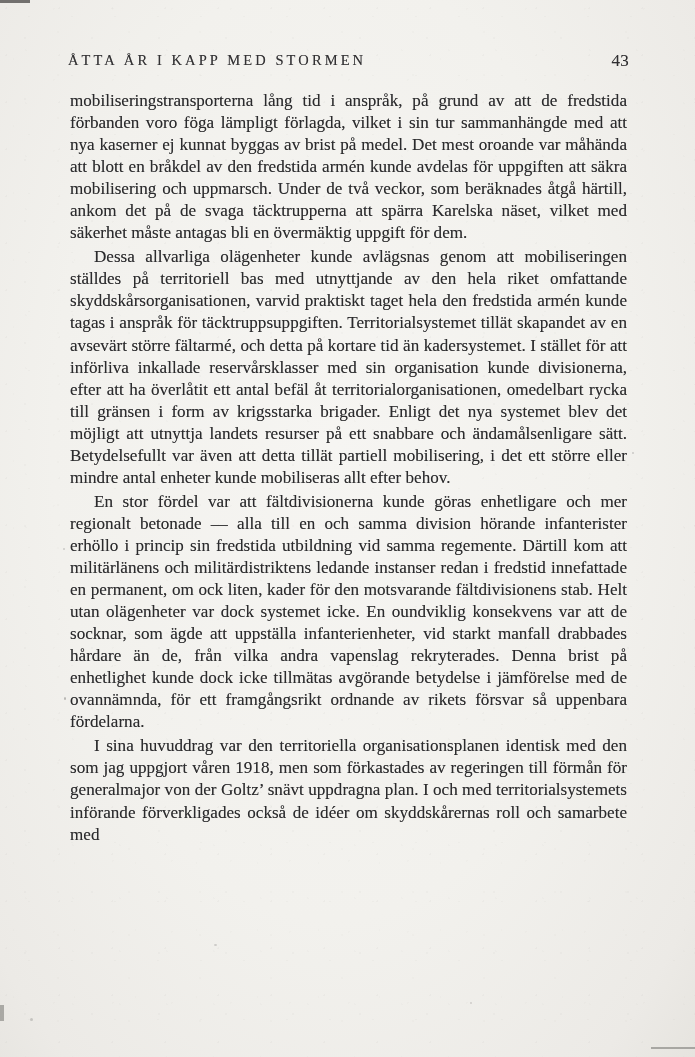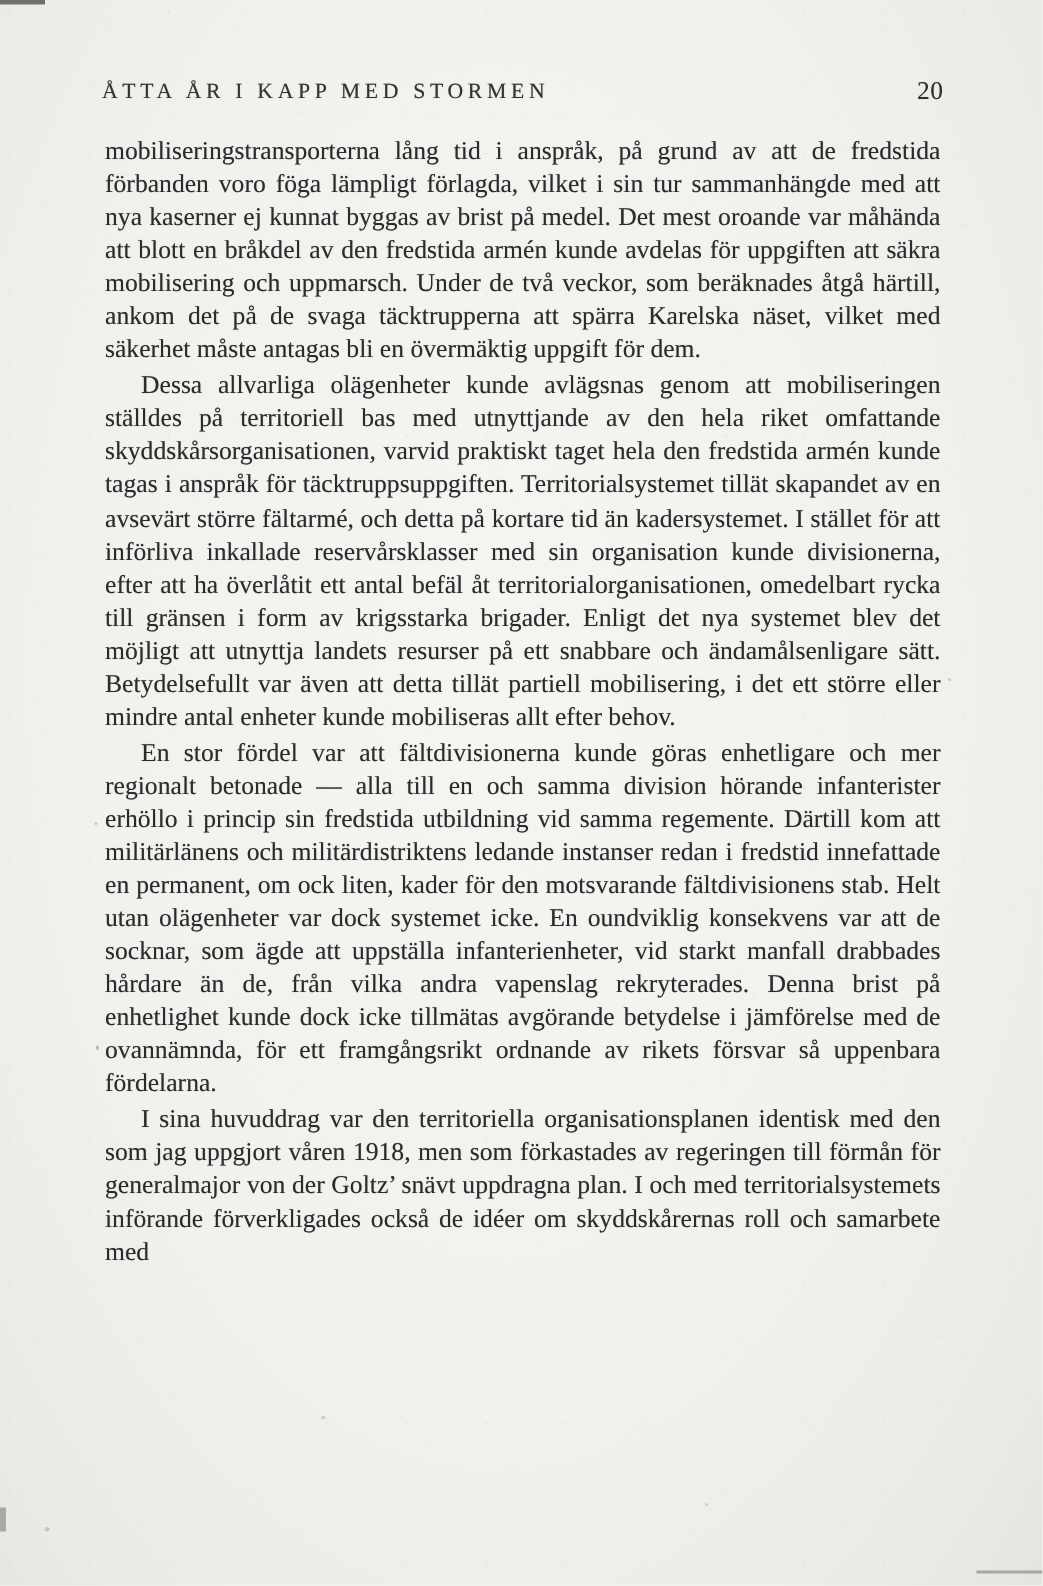--- a/index.html
+++ b/index.html
@@ -136,21 +136,21 @@
 <div class="paper"></div>
 <div class="grain"></div>
 <div class="edge-mark-tl"></div>
 <div class="edge-mark-bl"></div>
 <div class="edge-mark-br"></div>
 
 <div class="page">
 
   <div class="running-head">
     <span class="head-title">ÅTTA ÅR I KAPP MED STORMEN</span>
-    <span class="head-folio">20</span>
+    <span class="head-folio">43</span>
   </div>
 
   <div class="body-text">
     <p class="no-indent">mobiliseringstransporterna lång tid i anspråk, på grund av att de fredstida förbanden voro föga lämpligt förlagda, vilket i sin tur sammanhängde med att nya kaserner ej kunnat byggas av brist på medel. Det mest oroande var måhända att blott en bråkdel av den fredstida armén kunde avdelas för uppgiften att säkra mobilisering och uppmarsch. Under de två veckor, som beräknades åtgå härtill, ankom det på de svaga täcktrupperna att spärra Karelska näset, vilket med säkerhet måste antagas bli en övermäktig uppgift för dem.</p>
     <p>Dessa allvarliga olägenheter kunde avlägsnas genom att mobiliseringen ställdes på territoriell bas med utnyttjande av den hela riket omfattande skyddskårsorganisationen, varvid praktiskt taget hela den fredstida armén kunde tagas i anspråk för täcktruppsuppgiften. Territorialsystemet tillät skapandet av en avsevärt större fältarmé, och detta på kortare tid än kadersystemet. I stället för att införliva inkallade reservårsklasser med sin organisation kunde divisionerna, efter att ha överlåtit ett antal befäl åt territorialorganisationen, omedelbart rycka till gränsen i form av krigsstarka brigader. Enligt det nya systemet blev det möjligt att utnyttja landets resurser på ett snabbare och ändamålsenligare sätt. Betydelsefullt var även att detta tillät partiell mobilisering, i det ett större eller mindre antal enheter kunde mobiliseras allt efter behov.</p>
     <p>En stor fördel var att fältdivisionerna kunde göras enhetligare och mer regionalt betonade — alla till en och samma division hörande infanterister erhöllo i princip sin fredstida utbildning vid samma regemente. Därtill kom att militärlänens och militärdistriktens ledande instanser redan i fredstid innefattade en permanent, om ock liten, kader för den motsvarande fältdivisionens stab. Helt utan olägenheter var dock systemet icke. En oundviklig konsekvens var att de socknar, som ägde att uppställa infanterienheter, vid starkt manfall drabbades hårdare än de, från vilka andra vapenslag rekryterades. Denna brist på enhetlighet kunde dock icke tillmätas avgörande betydelse i jämförelse med de ovannämnda, för ett framgångsrikt ordnande av rikets försvar så uppenbara fördelarna.</p>
     <p>I sina huvuddrag var den territoriella organisationsplanen identisk med den som jag uppgjort våren 1918, men som förkastades av regeringen till förmån för generalmajor von der Goltz’ snävt uppdragna plan. I och med territorialsystemets införande förverkligades också de idéer om skyddskårernas roll och samarbete med</p>
   </div>
 
   <div class="speck" style="left:64px;  top:697px; width:2px; height:3px;"></div>

